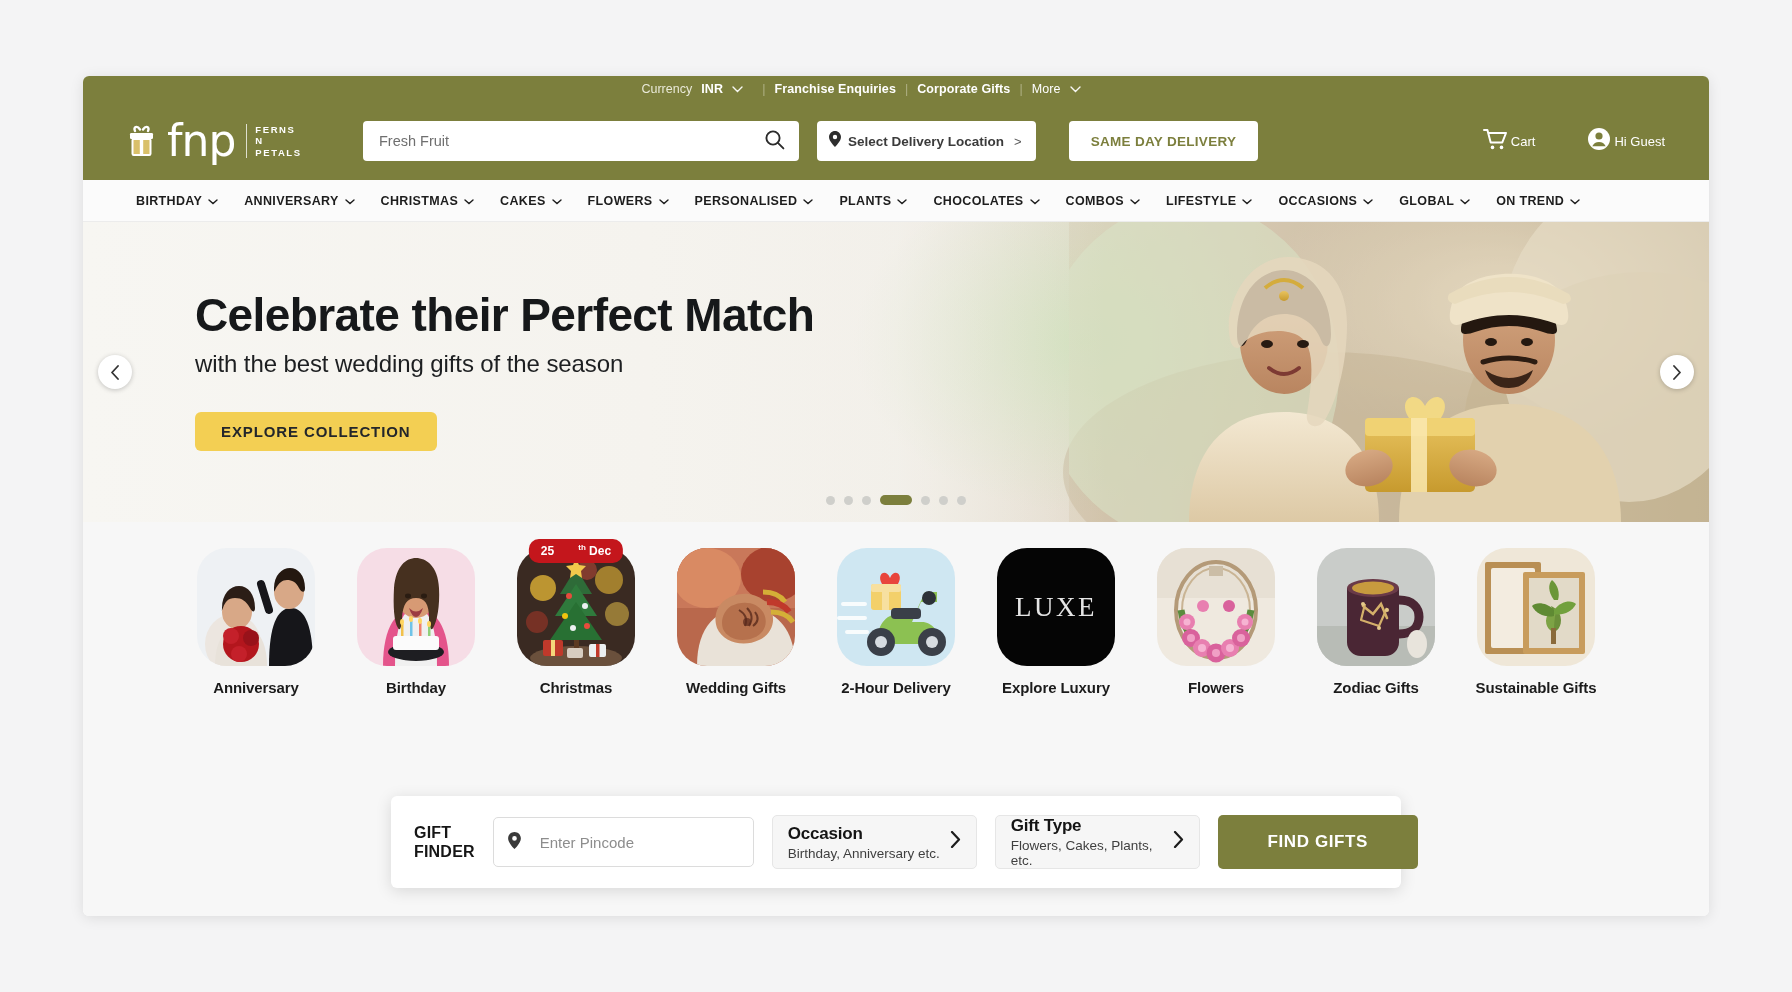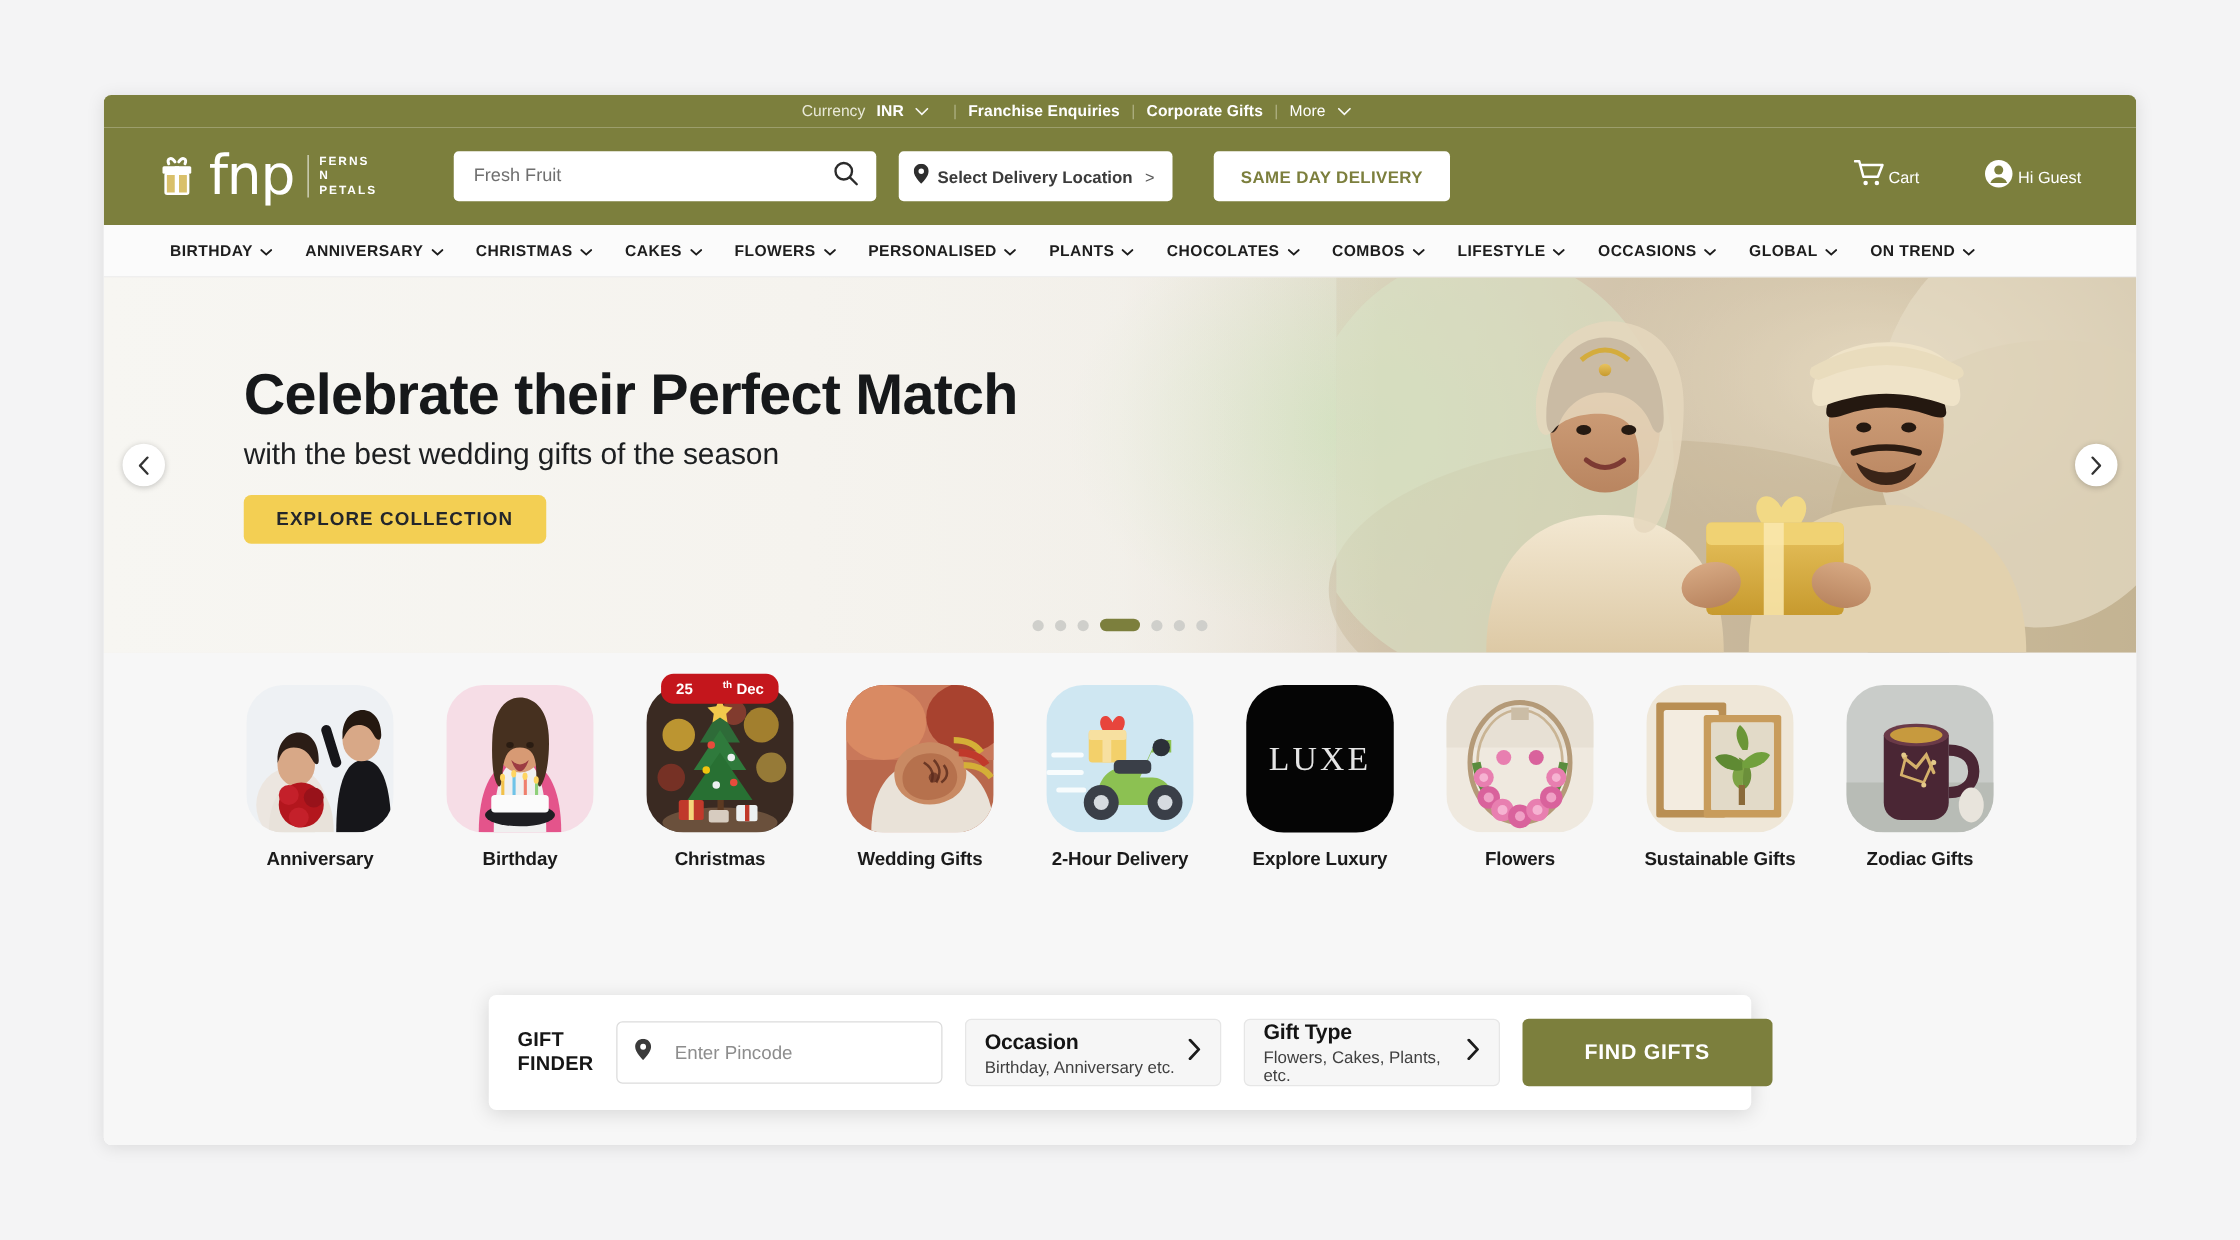--- a/index.html
+++ b/index.html
@@ -54,21 +54,21 @@
     font-family: "DejaVu Sans", sans-serif;
   }
   .logo-sub {
     border-left: 1.5px solid rgba(255,255,255,.75);
     padding-left: 8px; margin-left: 2px;
     color: #fff; font-size: 9.5px; font-weight: 700;
     line-height: 11.5px; letter-spacing: 1.6px;
   }
 
   .search-box {
-    width: 338px; height: 40px; background: #fff; border-radius: 4px;
+    width: 436px; height: 40px; background: #fff; border-radius: 4px;
     margin-left: 28px; display: flex; align-items: center;
     padding: 0 14px 0 16px;
   }
   .search-box input {
     flex: 1; border: none; outline: none; font-size: 14.5px;
     color: #3d3d3d; font-family: "Liberation Sans", sans-serif;
     background: transparent;
   }
   .search-box input::placeholder { color: #6f6f6f; }
 
@@ -121,21 +121,21 @@
     position: absolute; left: 112px; top: 66px; z-index: 4;
   }
   .hero-title {
     font-size: 46px; font-weight: 700; color: #16181a; letter-spacing: -.6px;
     line-height: 54px;
   }
   .hero-sub {
     font-size: 24px; color: #1d1f21; margin-top: 8px; letter-spacing: -.1px;
   }
   .hero-cta {
-    margin-top: 18px; display: inline-block;
+    margin-top: 34px; display: inline-block;
     background: #f3cf53; color: #23262b;
     font-size: 15px; font-weight: 700; letter-spacing: .9px;
     padding: 11px 26px; border-radius: 6px; border: none; cursor: pointer;
     font-family: "Liberation Sans", sans-serif;
   }
   .hero-arrow {
     position: absolute; top: 50%; transform: translateY(-50%);
     width: 34px; height: 34px; border-radius: 50%; background: #fff;
     display: flex; align-items: center; justify-content: center;
     box-shadow: 0 1px 5px rgba(0,0,0,.22); cursor: pointer; z-index: 6;
@@ -652,55 +652,55 @@
               <circle cx="46" cy="58" r="6" fill="#e87fb0"></circle>
               <circle cx="72" cy="58" r="6" fill="#d9629c"></circle>
               <path d="M52 18h14v10H52z" fill="#cbbda6"></path>
             </svg>
           </div>
           <div class="cat-label">Flowers</div>
         </div>
         <div class="cat">
           <div class="cat-tile">
             <svg width="118" height="118" viewBox="0 0 118 118">
+              <rect width="118" height="118" fill="#c9ccc9"></rect>
+              <rect y="78" width="118" height="40" fill="#b8bcb6"></rect>
+              <path d="M30 40h52v54c0 8-6 14-14 14H44c-8 0-14-6-14-14z" fill="#4a2634"></path>
+              <ellipse cx="56" cy="40" rx="26" ry="9" fill="#6a3a48"></ellipse>
+              <ellipse cx="56" cy="40" rx="21" ry="6.5" fill="#c79a3e"></ellipse>
+              <path d="M82 52c14 0 20 8 20 17s-6 17-20 17" fill="none" stroke="#4a2634" stroke-width="9"></path>
+              <path d="M46 58l10 8 8-10 6 14" stroke="#d4b06a" stroke-width="2.6" fill="none" stroke-linecap="round"></path>
+              <path d="M48 56l-4 16 18 6 8-18" stroke="#d4b06a" stroke-width="2.2" fill="none" stroke-linejoin="round"></path>
+              <circle cx="46" cy="56" r="2" fill="#e4c98a"></circle>
+              <circle cx="70" cy="62" r="2" fill="#e4c98a"></circle>
+              <circle cx="62" cy="80" r="2" fill="#e4c98a"></circle>
+              <ellipse cx="100" cy="96" rx="10" ry="14" fill="#e8e4dc"></ellipse>
+            </svg>
+          </div>
+          <div class="cat-label">Zodiac Gifts</div>
+        </div>
+        <div class="cat">
+          <div class="cat-tile">
+            <svg width="118" height="118" viewBox="0 0 118 118">
               <rect width="118" height="118" fill="#efe7d8"></rect>
               <rect x="8" y="14" width="56" height="92" rx="2" fill="#b98f54"></rect>
               <rect x="14" y="20" width="44" height="80" rx="2" fill="#f3ece0"></rect>
               <rect x="46" y="24" width="62" height="82" rx="2" fill="#c89c5c"></rect>
               <rect x="52" y="30" width="50" height="70" rx="2" fill="#efe6d6"></rect>
               <rect x="52" y="30" width="50" height="70" fill="#e2dac8"></rect>
               <path d="M77 84c0-18-3-26-3-26s10 4 10 14-7 12-7 12z" fill="#6b8f3a"></path>
               <path d="M77 84c0-16 3-24 3-24s-11 4-11 13 8 11 8 11z" fill="#7da345"></path>
               <rect x="74" y="80" width="5" height="16" fill="#8a6a3a"></rect>
               <path d="M77 62c-8-8-18-8-22-4 4 8 14 12 22 10z" fill="#5f8a33"></path>
               <path d="M77 62c8-10 18-10 22-6-4 8-14 12-22 10z" fill="#71a03d"></path>
               <path d="M77 52c-6-8-6-16-2-20 6 5 8 13 6 20z" fill="#6b9637"></path>
             </svg>
           </div>
           <div class="cat-label">Sustainable Gifts</div>
         </div>
-        <div class="cat">
-          <div class="cat-tile">
-            <svg width="118" height="118" viewBox="0 0 118 118">
-              <rect width="118" height="118" fill="#c9ccc9"></rect>
-              <rect y="78" width="118" height="40" fill="#b8bcb6"></rect>
-              <path d="M30 40h52v54c0 8-6 14-14 14H44c-8 0-14-6-14-14z" fill="#4a2634"></path>
-              <ellipse cx="56" cy="40" rx="26" ry="9" fill="#6a3a48"></ellipse>
-              <ellipse cx="56" cy="40" rx="21" ry="6.5" fill="#c79a3e"></ellipse>
-              <path d="M82 52c14 0 20 8 20 17s-6 17-20 17" fill="none" stroke="#4a2634" stroke-width="9"></path>
-              <path d="M46 58l10 8 8-10 6 14" stroke="#d4b06a" stroke-width="2.6" fill="none" stroke-linecap="round"></path>
-              <path d="M48 56l-4 16 18 6 8-18" stroke="#d4b06a" stroke-width="2.2" fill="none" stroke-linejoin="round"></path>
-              <circle cx="46" cy="56" r="2" fill="#e4c98a"></circle>
-              <circle cx="70" cy="62" r="2" fill="#e4c98a"></circle>
-              <circle cx="62" cy="80" r="2" fill="#e4c98a"></circle>
-              <ellipse cx="100" cy="96" rx="10" ry="14" fill="#e8e4dc"></ellipse>
-            </svg>
-          </div>
-          <div class="cat-label">Zodiac Gifts</div>
-        </div>
       </div>
 
   <div class="gf-wrap">
     <div class="gift-finder">
       <div class="gf-title">
         <div>GIFT</div>
         <div>FINDER</div>
       </div>
 
       <div class="gf-pin">

